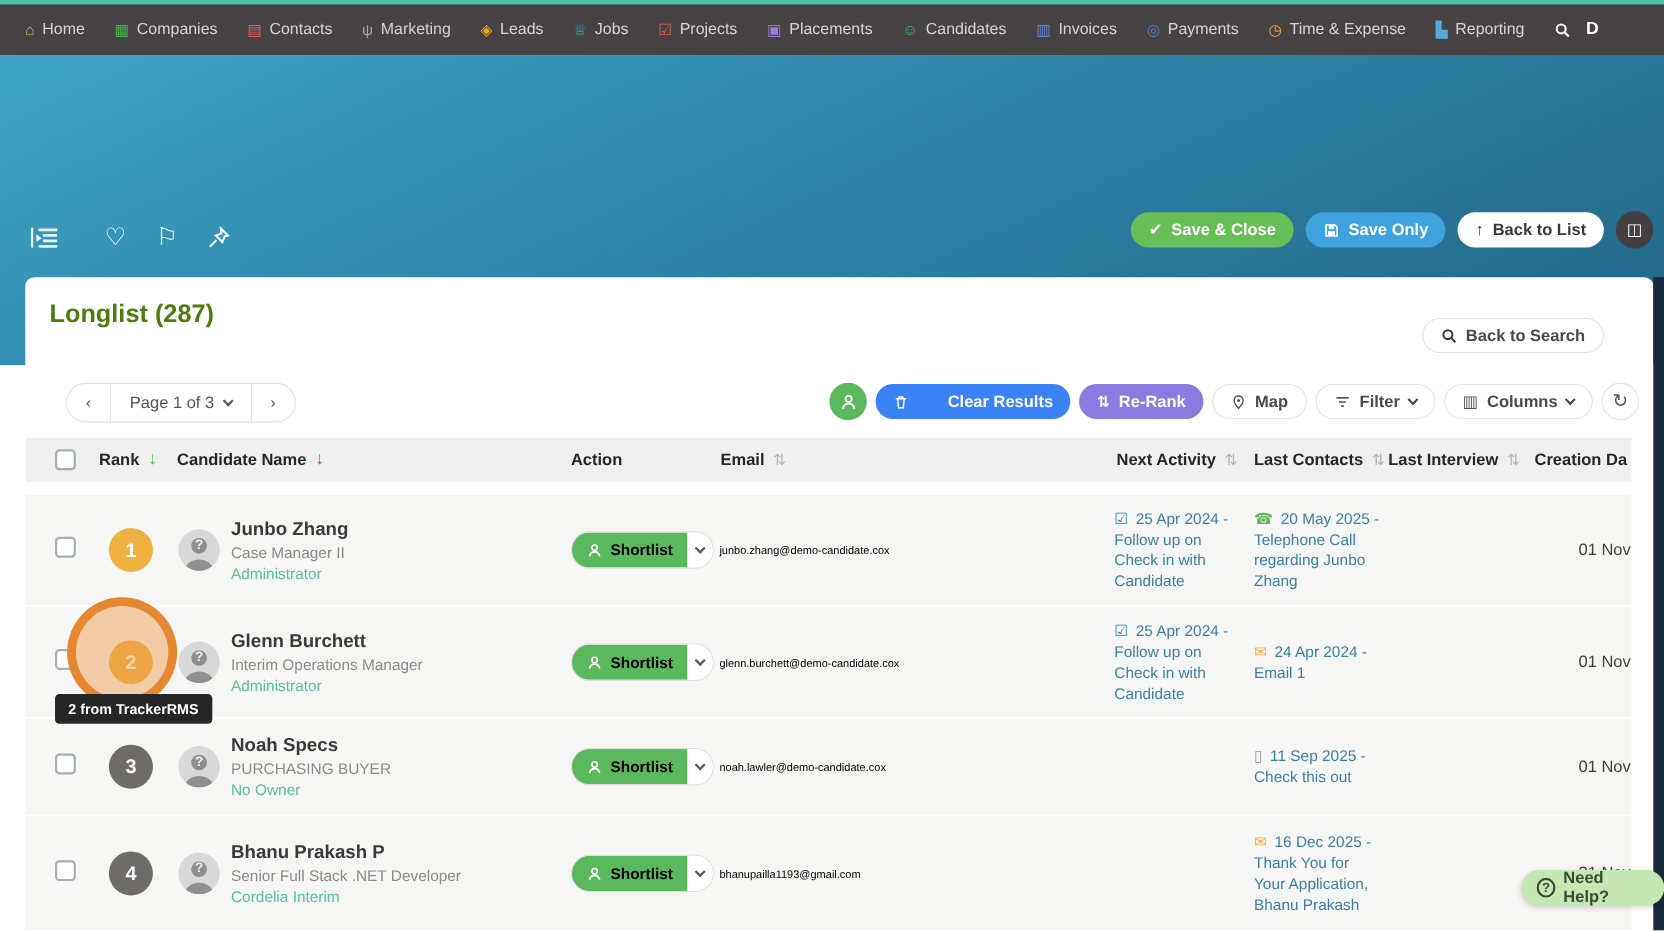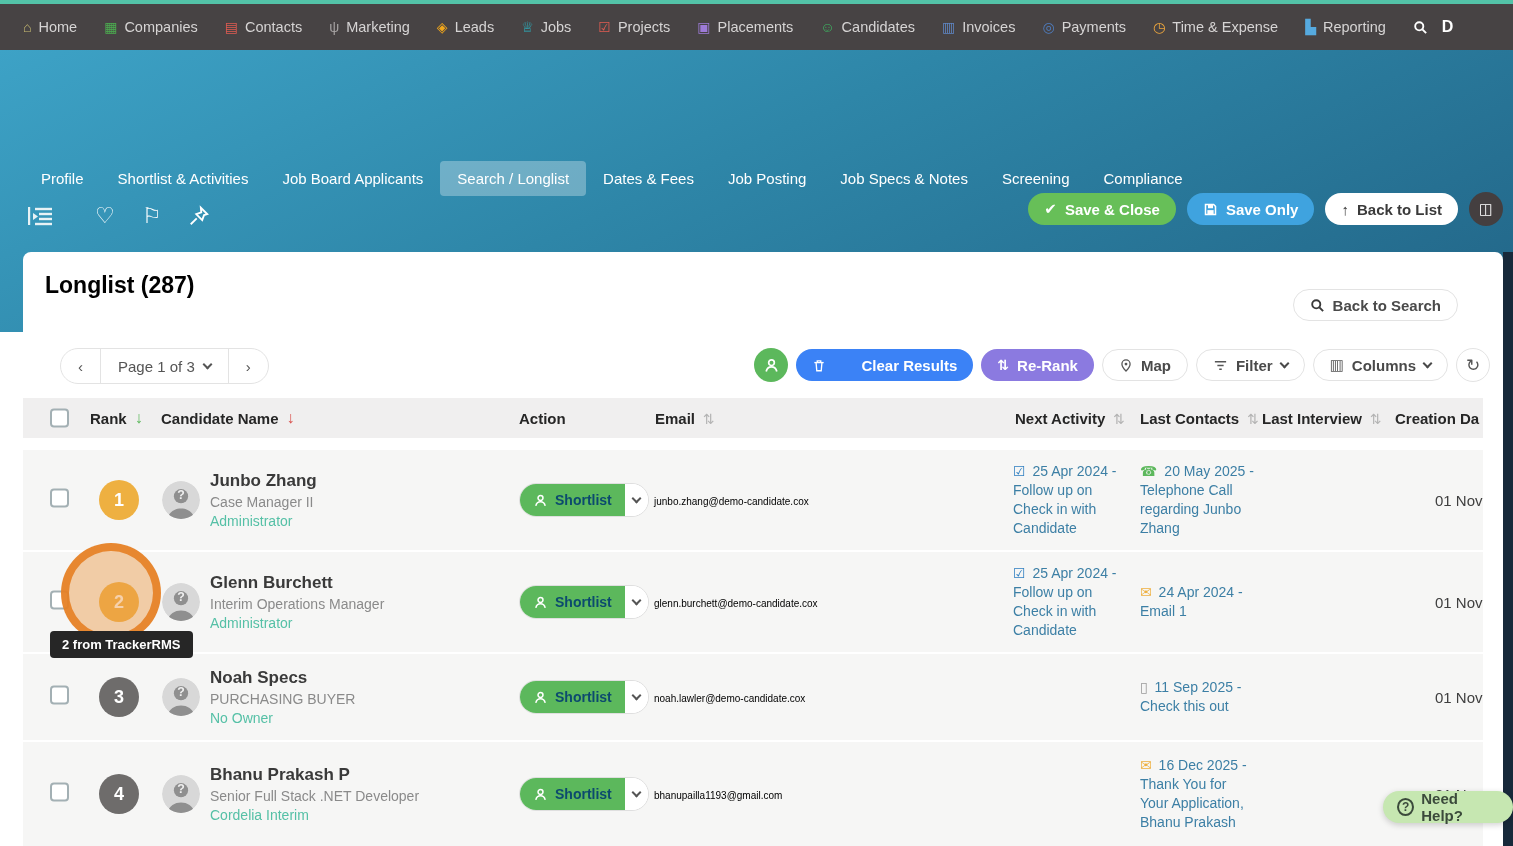--- a/index.html
+++ b/index.html
@@ -36,21 +36,21 @@
   .save-only { background:#3fa3df; }
   .back-list { background:#fff; color:#3a3a3a; }
   .panel-btn { width:34px; height:34px; border-radius:50%; background:#443f40; color:#fff;
     display:flex; align-items:center; justify-content:center; font-size:15px; cursor:pointer; }
 
   
   .card { position:absolute; top:252px; left:23px; width:1480px; height:594px; background:#fff;
     border-radius:8px 8px 0 0; overflow:hidden; }
   .scroll-strip { position:absolute; top:252px; left:1503px; width:10px; height:594px; background:#17293a; }
 
-  .longlist-title { position:absolute; top:20px; left:22px; font-size:23px; font-weight:700; color:#000000; }
+  .longlist-title { position:absolute; top:20px; left:22px; font-size:23px; font-weight:700; color:#4d7c0f; }
   .btn-ghost { border:1px solid #e3e3e3; background:#fff; color:#4a4a4a; font-weight:600; }
   .back-search { position:absolute; top:37px; right:45px; height:32px; }
 
   .toolbar { position:absolute; top:96px; left:0; width:1480px; height:36px; }
   .pager { position:absolute; left:37px; top:0; display:flex; align-items:stretch; height:36px;
     border:1px solid #e3e3e3; border-radius:18px; overflow:hidden; background:#fff; color:#555; }
   .pager .seg { display:flex; align-items:center; padding:0 17px; font-size:15px; gap:9px; cursor:pointer; }
   .pager .seg + .seg { border-left:1px solid #e3e3e3; }
   .tool-right { position:absolute; right:13px; top:0; display:flex; gap:8px; align-items:center; }
   .round-btn { width:34px; height:34px; border-radius:50%; display:flex; align-items:center; justify-content:center; cursor:pointer; }
@@ -78,21 +78,21 @@
   .cell { position:absolute; top:50%; transform:translateY(-50%); }
   .c-cb{left:27px}.c-rank{left:76px}.c-avatar{left:139px; width:38px; height:38px;}
   .c-name{left:187px}.c-action{left:496px}.c-email{left:631px}
   .c-next{left:990px; width:118px}.c-last{left:1117px; width:118px}.c-creation{left:1412px}
   .rank-badge { width:40px; height:40px; border-radius:50%; color:#fff; font-size:18px; font-weight:700;
     display:flex; align-items:center; justify-content:center; }
   .cand-name { font-size:17px; font-weight:700; color:#3a3a3a; }
   .cand-title { font-size:14px; color:#8a8a8a; margin-top:3px; }
   .cand-owner { font-size:14px; color:#55c0a6; margin-top:3px; cursor:pointer; }
   .split { display:flex; height:34px; border-radius:17px; overflow:hidden; border:1px solid #dfdfdf; background:#fff; width:130px; }
-  .split-main { background:#5cb85c; color:#0c4a6e; font-size:14px; font-weight:600; display:flex;
+  .split-main { background:#5cb85c; color:#000000; font-size:14px; font-weight:600; display:flex;
     align-items:center; gap:7px; padding:12px 13px; cursor:pointer; flex:1; }
   .split-caret { width:33px; display:flex; align-items:center; justify-content:center; color:#555; cursor:pointer; background:#fff; }
   .email-link { font-size:10px; color:#000000; cursor:pointer; white-space:nowrap; }
   .act-text { font-size:14px; color:#3c7fa5; line-height:19px; cursor:pointer; }
   .act-ico { font-size:14px; margin-right:3px; }
   .creation-val { font-size:15px; color:#3f3f3f; }
 
   
   .highlight-circle { position:absolute; left:38px; top:291px; width:100px; height:100px; border-radius:50%;
     border:8px solid rgba(230,126,34,.9); background:rgba(236,153,70,.45); pointer-events:none; }
@@ -171,31 +171,20 @@
           <circle cx="10" cy="10" r="6.5" fill="none" stroke="#fff" stroke-width="3"></circle>
           <line x1="15" y1="15" x2="21" y2="21" stroke="#fff" stroke-width="3"></line>
         </svg>
     </span>
     <span>D</span>
   </div>
 </div>
 
 <div class="hero">
 
-  <div class="tabs">
-      <div class="tab">Profile</div>
-      <div class="tab">Shortlist &amp; Activities</div>
-      <div class="tab">Job Board Applicants</div>
-      <div class="tab active">Search / Longlist</div>
-      <div class="tab">Dates &amp; Fees</div>
-      <div class="tab">Job Posting</div>
-      <div class="tab">Job Specs &amp; Notes</div>
-      <div class="tab">Screening</div>
-      <div class="tab">Compliance</div>
-    </div>
 
   <div class="quick">
     <span class="q">
       <svg width="26" height="22" viewBox="0 0 26 22">
           <g stroke="#e8f2f5" stroke-width="2.4">
             <line x1="1" y1="2" x2="1" y2="20"></line>
             <line x1="7" y1="4" x2="24" y2="4"></line>
             <line x1="11" y1="9" x2="24" y2="9"></line>
             <line x1="11" y1="14" x2="24" y2="14"></line>
             <line x1="7" y1="19" x2="24" y2="19"></line>

